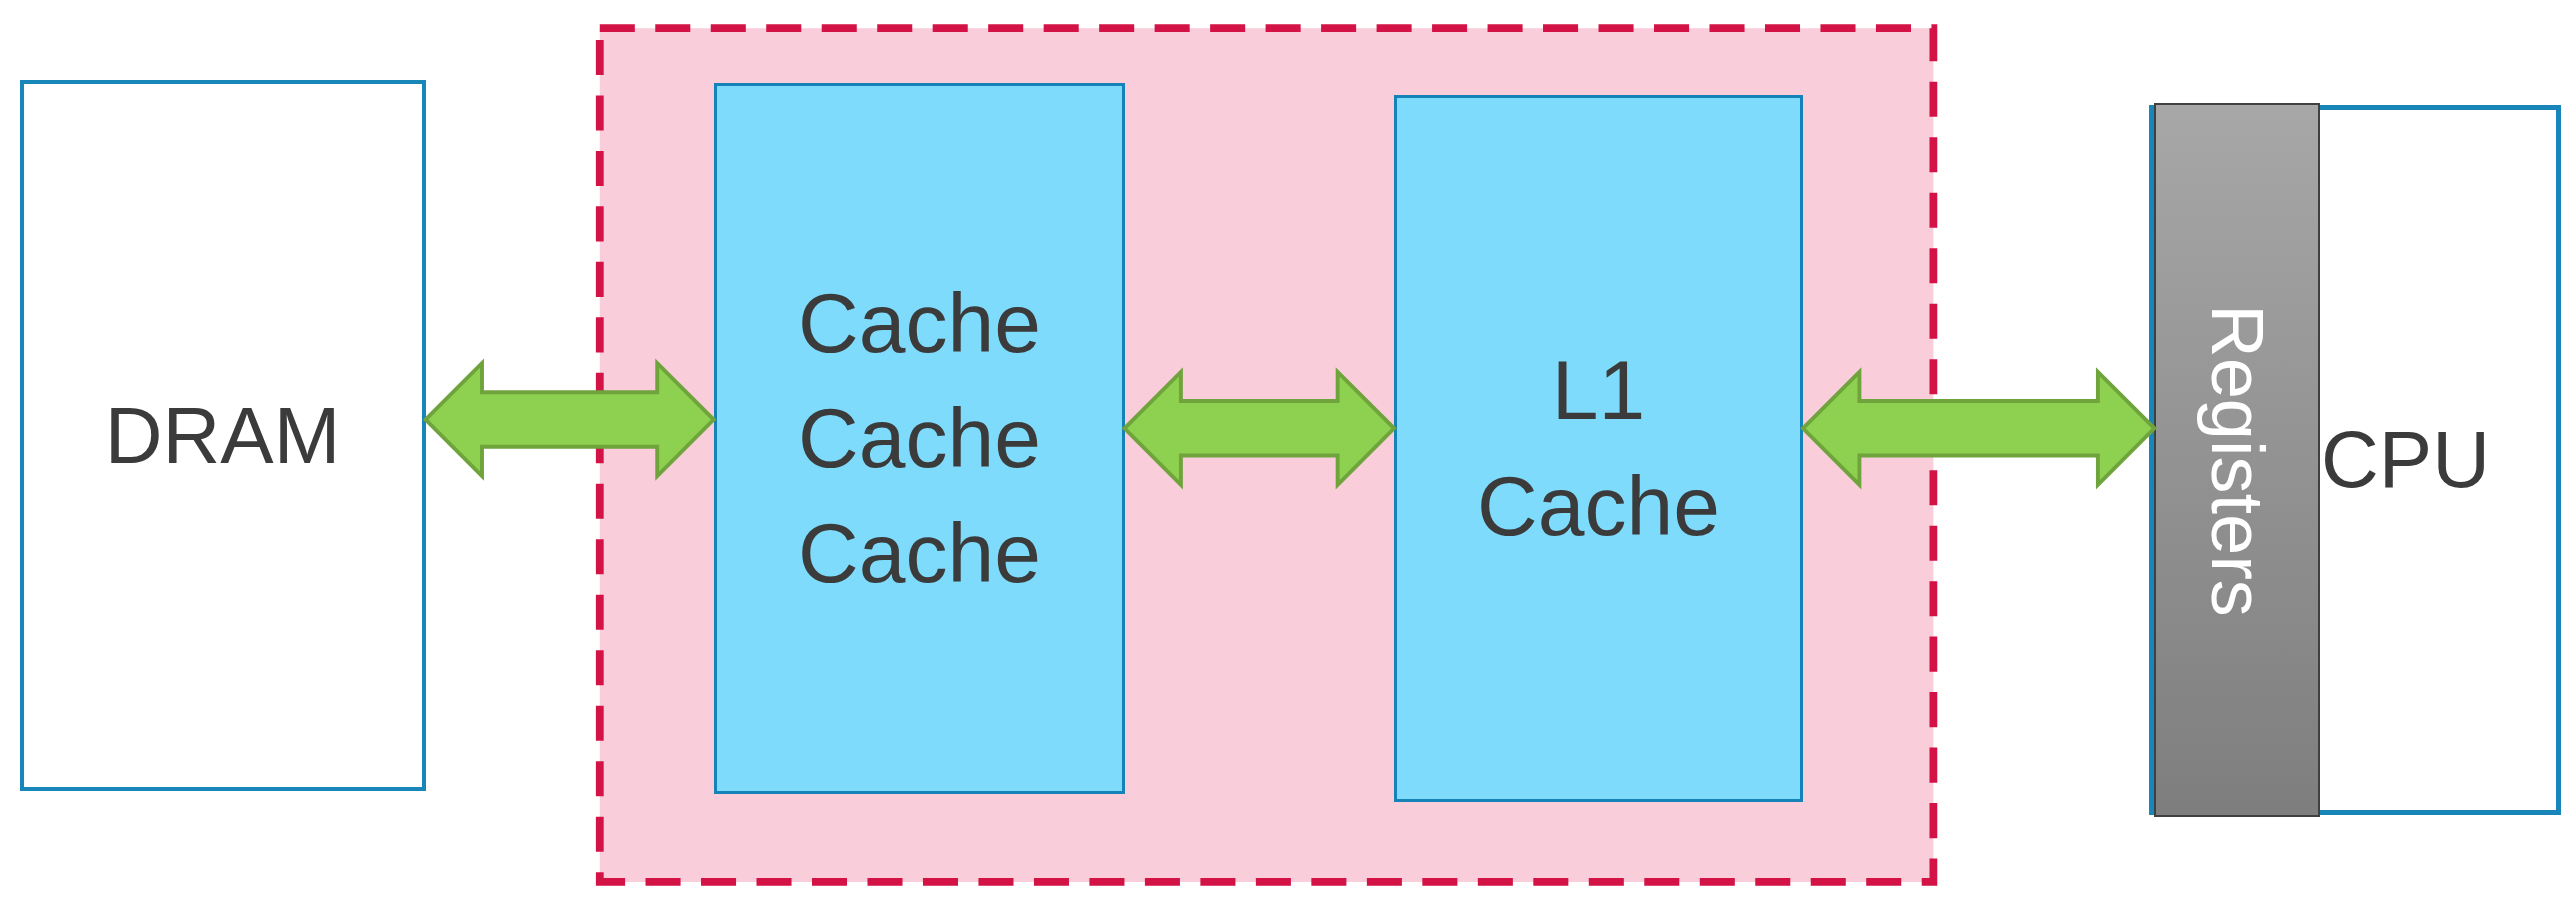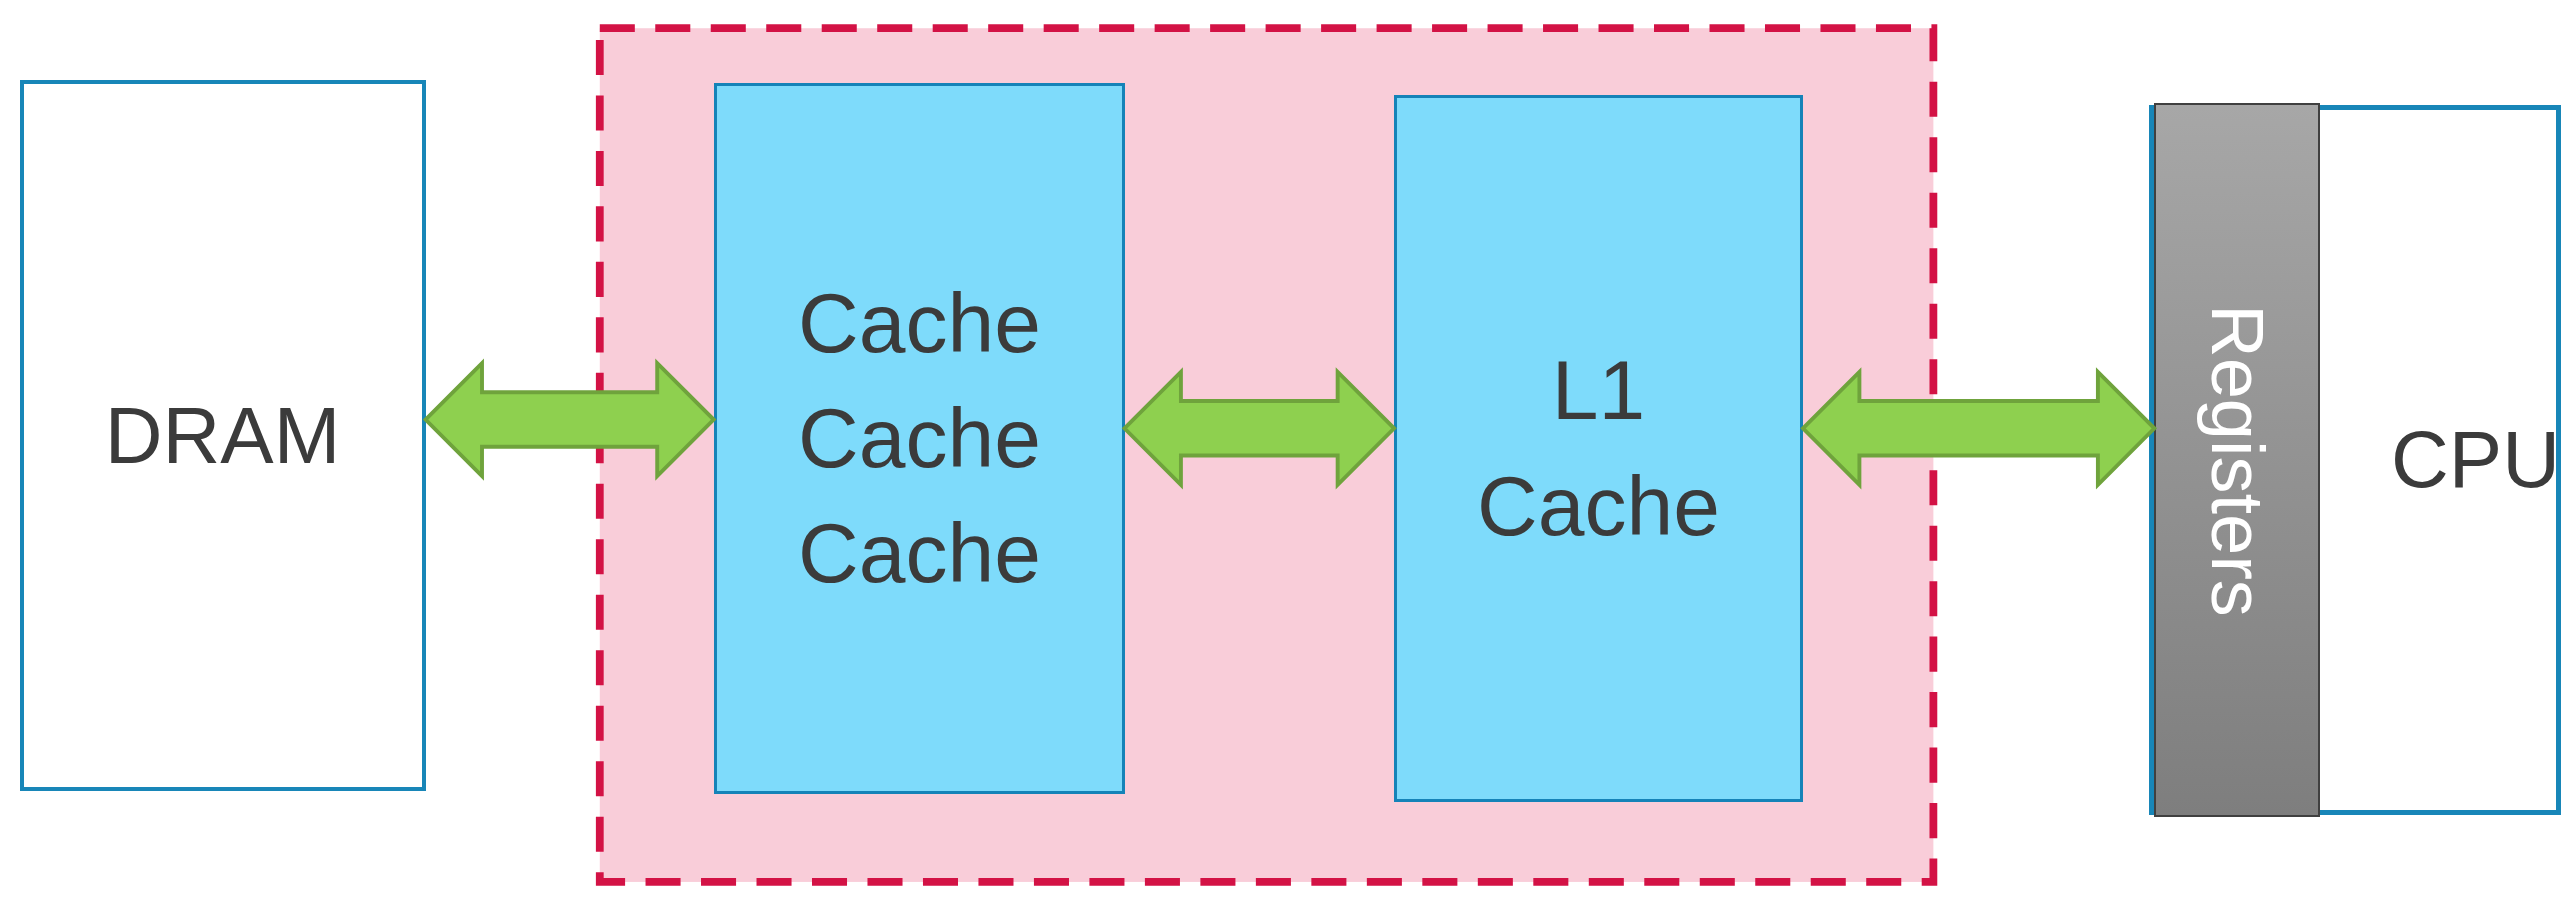--- a/index.html
+++ b/index.html
@@ -53,21 +53,21 @@
   .cpu-box {
     left: 2149px; top: 105px; width: 412px; height: 710px;
     background: #ffffff;
     border: 5.8px solid #1886B8;
   }
   .cpu-label-area {
     position: absolute;
     left: 2321px; top: 105px; width: 239px; height: 710px;
     display: flex;
     align-items: center;
-    justify-content: flex-end;
+    justify-content: flex-start;
     font-size: 80px;
     color: #3B3B3B;
   }
   .registers-bar {
     position: absolute;
     box-sizing: border-box;
     left: 2154px; top: 103px; width: 166px; height: 714px;
     background: linear-gradient(180deg, #A7A7A7 0%, #7E7E7E 100%);
     border: 2.9px solid #404040;
     display: flex;

